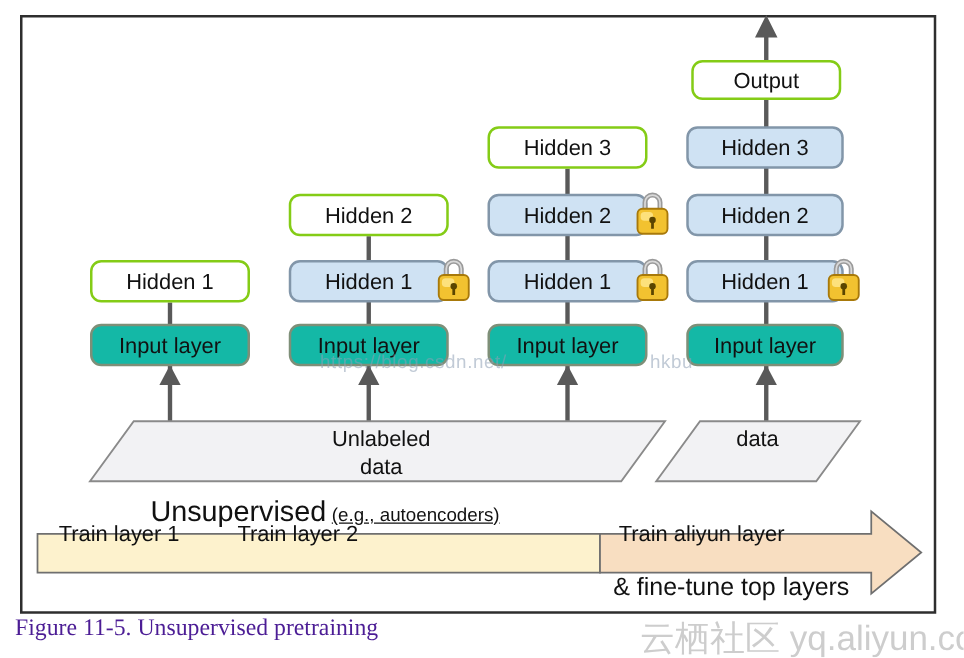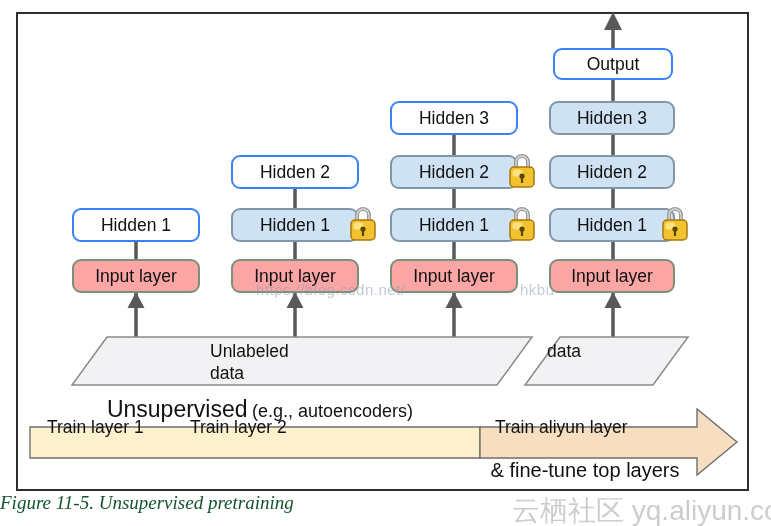--- a/index.html
+++ b/index.html
@@ -3,33 +3,33 @@
 <meta charset="utf-8">
 <style>
   html,body{margin:0;padding:0;background:#fff;}
   #page{position:relative;width:771px;height:526px;background:#ffffff;overflow:hidden;
         font-family:"Liberation Sans", sans-serif;color:#111;}
   #frame{position:absolute;left:16px;top:12px;width:729px;height:475px;
          border:2px solid #2e2e2e;background:#fff;z-index:0;}
   #shapes{position:absolute;left:0;top:0;width:771px;height:526px;z-index:1;pointer-events:none;}
   .box{position:absolute;width:128px;height:34px;box-sizing:border-box;border-radius:9px;
        display:flex;align-items:center;justify-content:center;font-size:17.5px;z-index:3;
-       background:#ffffff;border:2px solid #3b82f6;}
+       background:#ffffff;border:2px solid #84cc16;}
   .box.blue{background:#cfe2f3;border-color:#8296a9;}
-  .box.green{background:#fca5a5;border-color:#7e8f78;}
+  .box.green{background:#14b8a6;border-color:#7e8f78;}
   .lock{position:absolute;width:28px;height:38px;z-index:4;}
-  .trap-label{position:absolute;z-index:3;text-align:left;font-size:17.5px;line-height:22px;}
+  .trap-label{position:absolute;z-index:3;text-align:center;font-size:17.5px;line-height:22px;}
   .phase{position:absolute;z-index:3;text-align:center;white-space:nowrap;}
   .phase .main{font-size:23px;}
-  .phase .paren{font-size:18px;}
+  .phase .paren{font-size:15px;text-decoration:underline;}
   .bar-label{position:absolute;z-index:3;top:412px;height:30px;line-height:30px;
              text-align:left;font-size:17.5px;white-space:nowrap;}
   .footnote{position:absolute;z-index:3;text-align:center;font-size:20px;white-space:nowrap;}
-  .caption{position:absolute;left:0;top:492px;z-index:3;
-           font-family:"Liberation Serif", serif;font-style:italic;font-size:19px;color:#14532d;}
+  .caption{position:absolute;left:12px;top:492px;z-index:3;
+           font-family:"Liberation Serif", serif;font-size:19px;color:#4c1d95;}
   .wm-center{position:absolute;top:281px;z-index:6;font-size:15px;letter-spacing:.5px;
              color:#8fa0b5;opacity:.55;white-space:nowrap;}
   .wm-bottom{position:absolute;left:512px;top:492px;z-index:6;font-size:28px;
              color:#c9c9c9;opacity:.92;white-space:nowrap;}
 </style>
 </head>
 <body>
 
 <div id="page">
 

